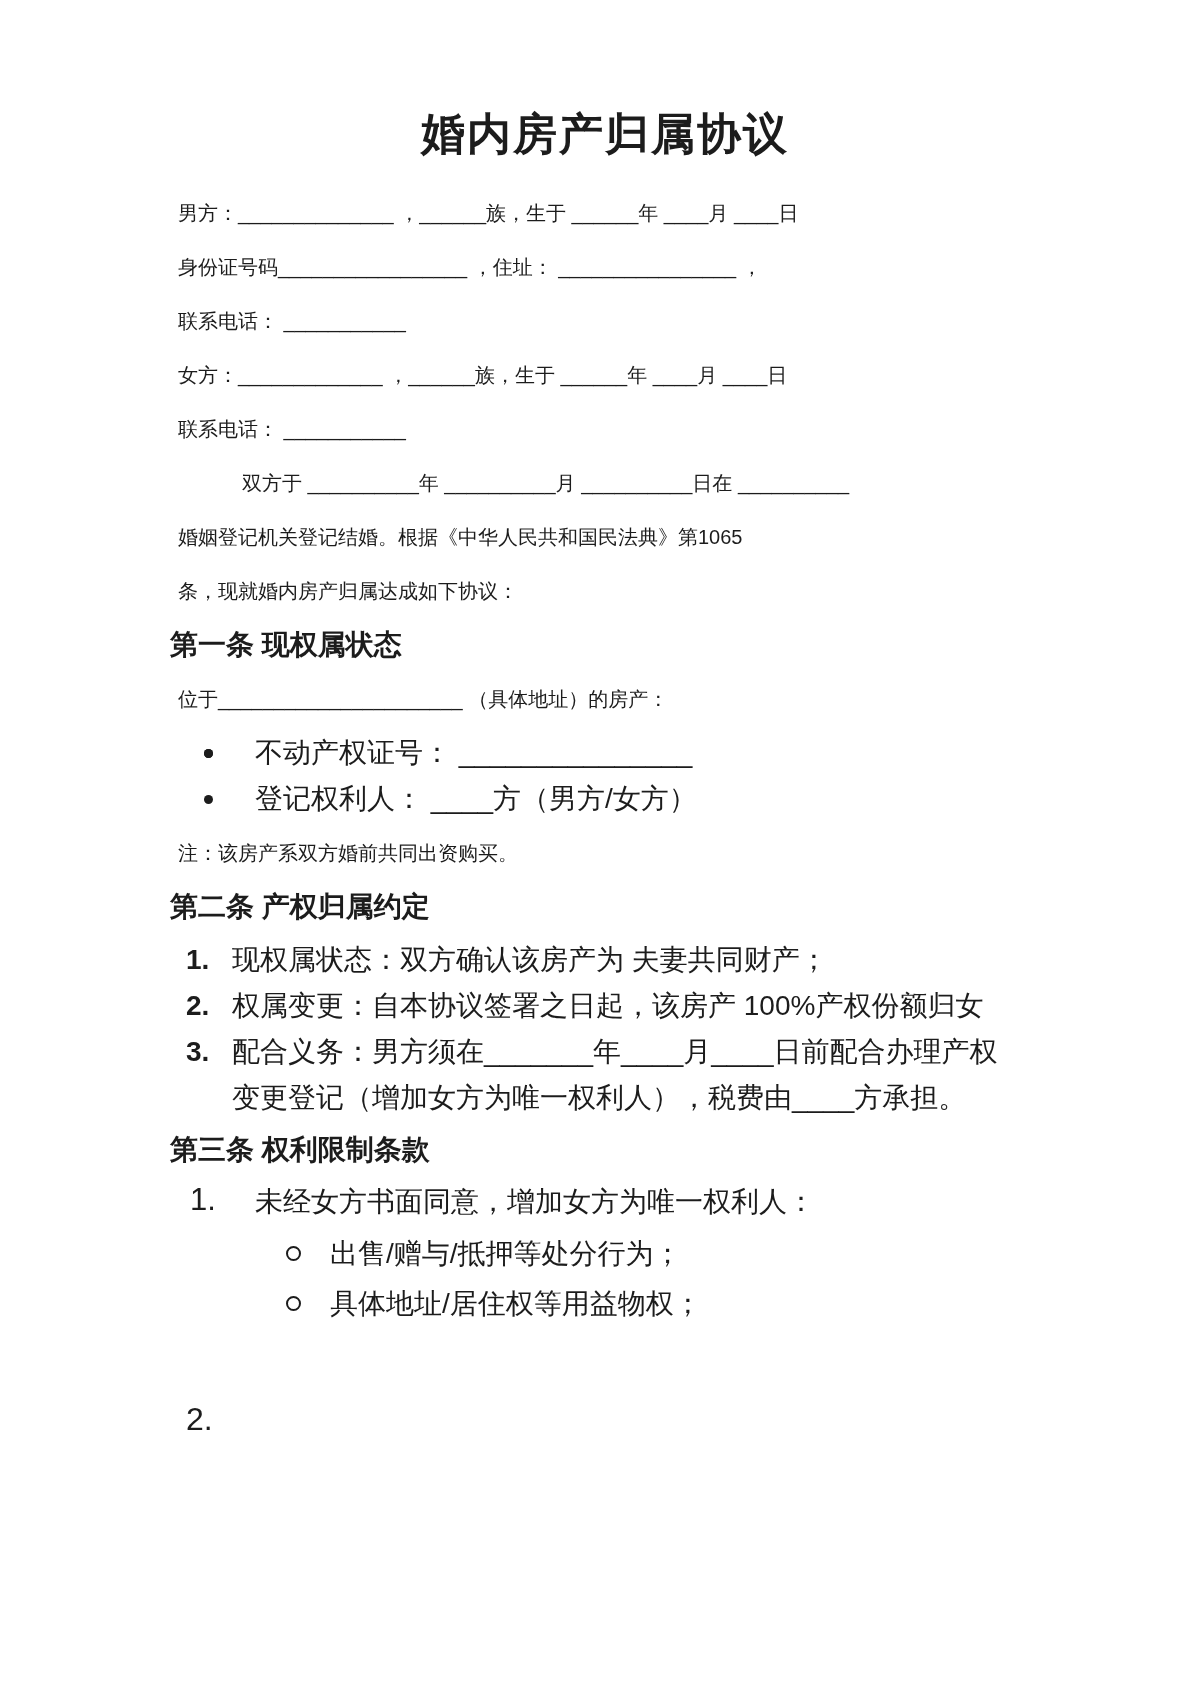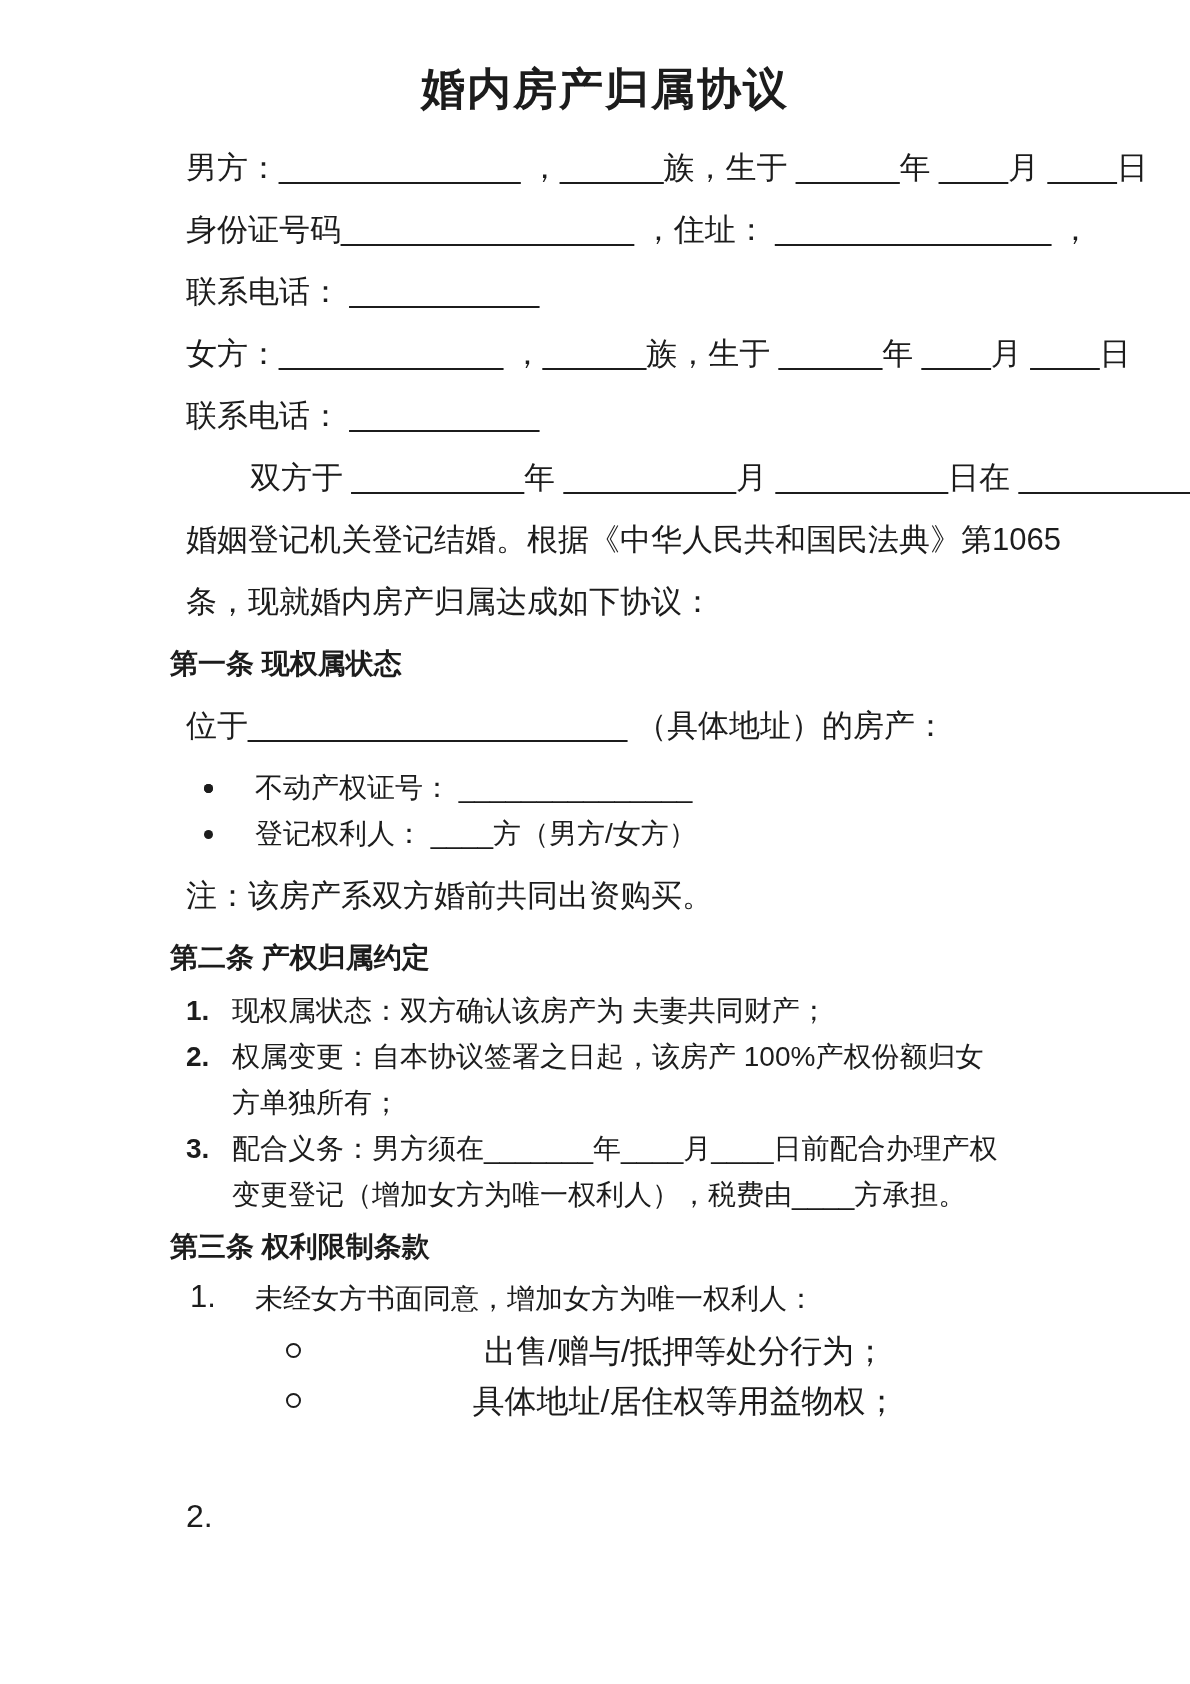--- a/index.html
+++ b/index.html
@@ -5,36 +5,36 @@
   html, body { margin: 0; padding: 0; background: #ffffff; }
   .page {
     position: relative;
     width: 1190px;
     height: 1684px;
     background: #ffffff;
     overflow: hidden;
     font-family: "Liberation Sans", "DejaVu Sans", sans-serif;
     color: #1c1c1c;
   }
-  .content { padding: 64px 150px 0 170px; }
+  .content { padding: 109px 150px 0 170px; }
 
   .title {
     font-size: 44px;
     line-height: 50px;
     font-weight: 700;
     text-align: center;
     letter-spacing: 2px;
     margin: 0 0 31px 0;
     white-space: nowrap;
   }
 
   .line {
-    font-size: 31px;
+    font-size: 20px;
     line-height: 46px;
-    margin: 16px;
+    margin: 8px;
     white-space: nowrap;
   }
   .indent { padding-left: 64px; }
 
   .sec-heading {
     font-size: 28px;
     line-height: 46px;
     font-weight: 700;
     margin: 6px 0;
     white-space: nowrap;
@@ -77,24 +77,23 @@
     left: 20px; top: -2px;
     font-weight: 400;
     font-size: 31px;
     line-height: 46px;
   }
 
   ul.circles { list-style: none; margin: 4px 0 0 0; padding: 0; }
   ul.circles li {
     position: relative;
     padding-left: 160px;
-    font-size: 32px;
+    font-size: 28px;
     line-height: 50px;
     white-space: nowrap;
-    text-align: center;
   }
   .ring {
     position: absolute;
     left: 116px; top: 17px;
     width: 15px; height: 15px;
     border: 2.5px solid #1c1c1c;
     border-radius: 50%;
     box-sizing: border-box;
   }
 
@@ -148,21 +147,20 @@
       <div class="oli">
         <span class="num">1.</span>
         <div class="itext">
           <div>现权属状态：双方确认该房产为 夫妻共同财产；</div>
         </div>
       </div>
       <div class="oli">
         <span class="num">2.</span>
         <div class="itext">
           <div>权属变更：自本协议签署之日起，该房产 100%产权份额归女</div>
-          <div>方单独所有；</div>
         </div>
       </div>
       <div class="oli">
         <span class="num">3.</span>
         <div class="itext">
           <div>配合义务：男方须在_______年____月____日前配合办理产权</div>
           <div>变更登记（增加女方为唯一权利人），税费由____方承担。</div>
         </div>
       </div>
     </div>

